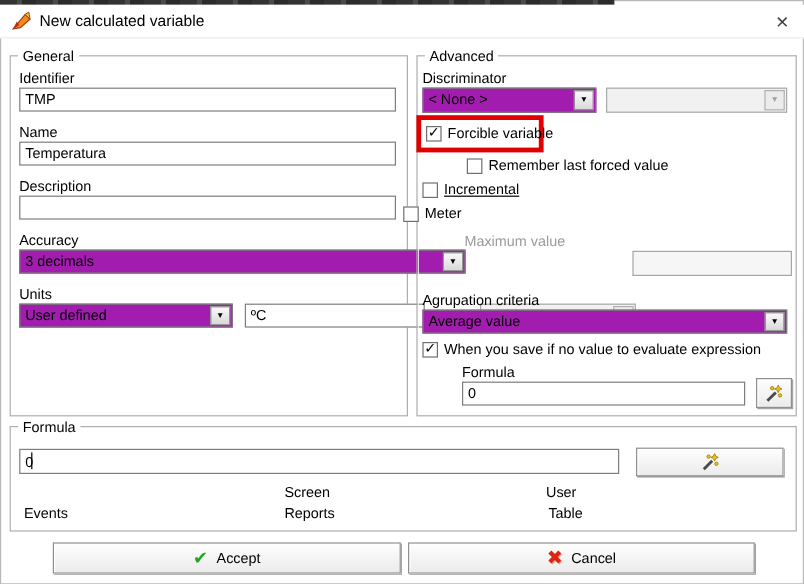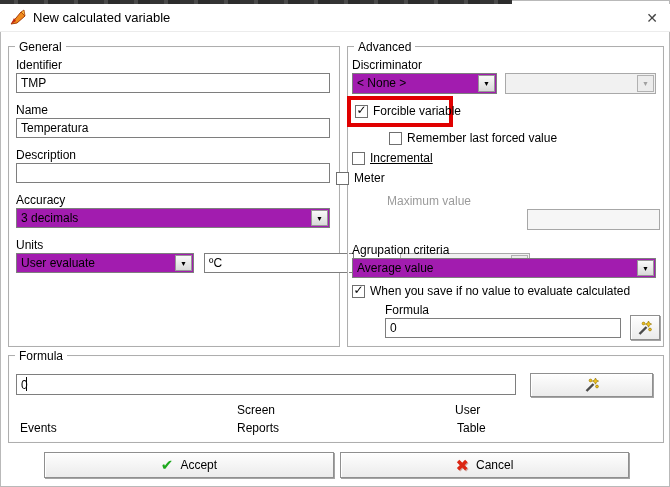--- a/index.html
+++ b/index.html
@@ -71,30 +71,30 @@
   <span class="lbl" style="left:16px;top:58px;">Identifier</span>
   <input class="tb" style="left: 16px; top: 73px; width: 314px;" value="TMP">
 
   <span class="lbl" style="left:16px;top:103px;">Name</span>
   <input class="tb" style="left: 16px; top: 118px; width: 314px;" value="Temperatura">
 
   <span class="lbl" style="left:16px;top:148px;">Description</span>
   <input class="tb" style="left: 16px; top: 163px; width: 314px;" value="">
 
   <span class="lbl" style="left:16px;top:193px;">Accuracy</span>
-  <div class="combo" style="left:16px;top:208px;width:314px;">
+  <div class="combo" style="left:16px;top:208px;width:372px;">
     <span class="txt">3 decimals</span>
     <span class="dd">
         <span>▼</span>
       </span>
   </div>
 
   <span class="lbl" style="left:16px;top:238px;">Units</span>
   <div class="combo" style="left:16px;top:253px;width:178px;">
-    <span class="txt">User evaluate</span>
+    <span class="txt">User defined</span>
     <span class="dd">
         <span>▼</span>
       </span>
   </div>
   <input class="tb" style="left: 204px; top: 253px; width: 150px;" value="ºC">
 
   <div class="groupbox" style="left:347px;top:46px;width:315px;height:299px;"></div>
   <span class="legend" style="left:354px;top:40px;">Advanced</span>
 
   <span class="lbl" style="left:352px;top:58px;">Discriminator</span>
@@ -148,21 +148,21 @@
     <span class="txt">Average value</span>
     <span class="dd">
         <span>▼</span>
       </span>
   </div>
 
   <div class="cbrow" style="left:352px;top:284px;">
     <span class="cb">
         <i>✓</i>
       </span>
-    <span class="cblabel">When you save if no value to evaluate calculated</span>
+    <span class="cblabel">When you save if no value to evaluate expression</span>
   </div>
 
   <span class="lbl" style="left:385px;top:303px;">Formula</span>
   <input class="tb" style="left: 385px; top: 318px; width: 236px;" value="0">
   <button class="push" style="left:630px;top:315px;width:30px;height:25px;">
     <svg class="wand-svg" width="16" height="16" viewBox="0 0 16 16">
       <line x1="2.5" y1="14" x2="9.5" y2="7" stroke="#4a4a4a" stroke-width="2.4"></line>
       <path d="M11.5 1 l1 2.1 2.1 1 -2.1 1 -1 2.1 -1 -2.1 -2.1 -1 2.1 -1 z" fill="#f2c21a" stroke="#8a6d00" stroke-width="0.6"></path>
       <circle cx="6.5" cy="3.5" r="1.4" fill="#f2c21a" stroke="#8a6d00" stroke-width="0.6"></circle>
       <circle cx="13" cy="9.5" r="1.4" fill="#f2c21a" stroke="#8a6d00" stroke-width="0.6"></circle>

